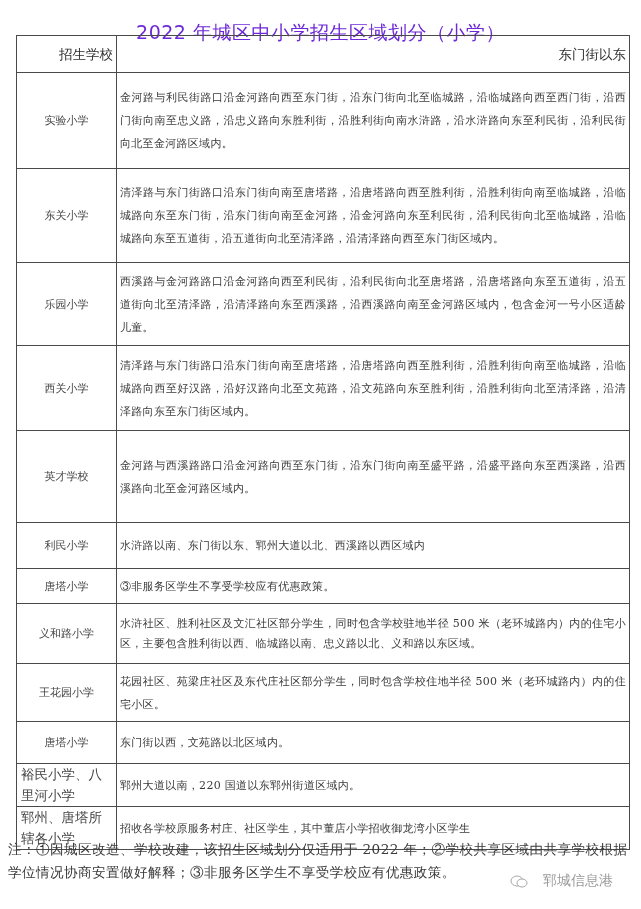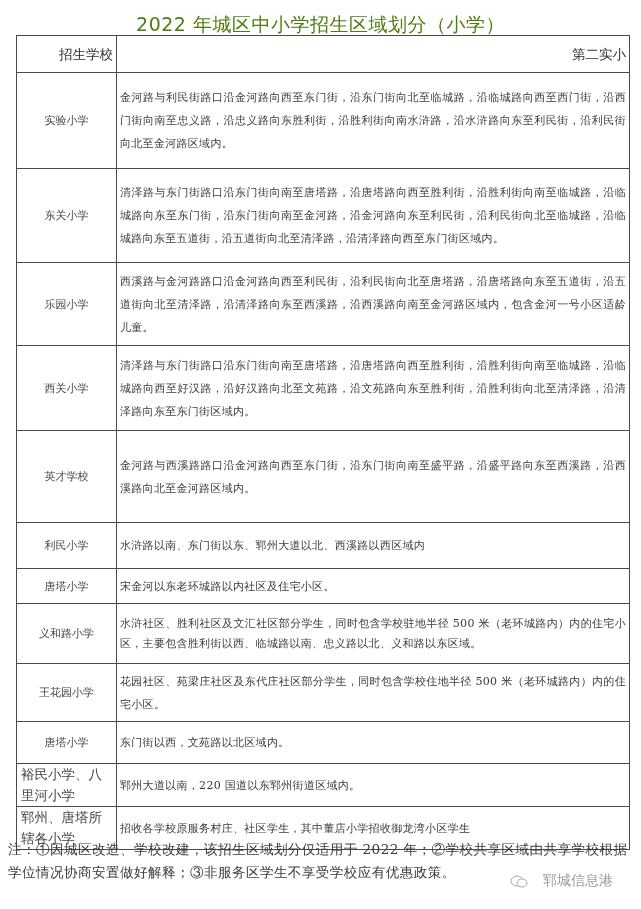--- a/index.html
+++ b/index.html
@@ -1,23 +1,23 @@
 <!DOCTYPE html>
 <html><head>
 <meta charset="utf-8">
 <style>
   html, body { margin: 0; padding: 0; }
   body {
     width: 641px; height: 909px; background: #ffffff; position: relative; overflow: hidden;
     font-family: "DejaVu Serif", "Liberation Serif", serif; color: #3a3a3a;
   }
   .title {
-    position: absolute; left: 0; top: 12px; width: 641px; text-align: center;
+    position: absolute; left: 0; top: 20px; width: 641px; text-align: center;
     font-family: "DejaVu Sans", "Liberation Sans", sans-serif;
-    font-size: 19px; color: #4d7c0f; letter-spacing: 0.5px;
+    font-size: 19px; color: #6d28d9; letter-spacing: 0.5px;
   }
   table.grid {
     position: absolute; left: 16px; top: 35px; width: 613px;
     border-collapse: collapse; table-layout: fixed;
   }
   table.grid td, table.grid th {
     border: 1.5px solid #4a4a4a; padding: 0 3px; vertical-align: middle;
     font-size: 11px; line-height: 23px; font-weight: normal;
   }
   table.grid th { text-align: right; font-family: "DejaVu Sans", "Liberation Sans", sans-serif; font-size: 13.5px; color: #2e2e2e; }
@@ -40,21 +40,21 @@
 <div class="title">2022 年城区中小学招生区域划分（小学）</div>
 
 <table class="grid">
   <colgroup>
       <col style="width:100px">
       <col style="width:513px">
     </colgroup>
   <tbody>
       <tr style="height:37px">
     <th>招生学校</th>
-    <th>第二实小</th>
+    <th>东门街以东</th>
   </tr>
   <tr style="height:96px">
     <td class="school">实验小学</td>
     <td class="scope">金河路与利民街路口沿金河路向西至东门街，沿东门街向北至临城路，沿临城路向西至西门街，沿西门街向南至忠义路，沿忠义路向东胜利街，沿胜利街向南水浒路，沿水浒路向东至利民街，沿利民街向北至金河路区域内。</td>
   </tr>
   <tr style="height:94px">
     <td class="school">东关小学</td>
     <td class="scope">清泽路与东门街路口沿东门街向南至唐塔路，沿唐塔路向西至胜利街，沿胜利街向南至临城路，沿临城路向东至东门街，沿东门街向南至金河路，沿金河路向东至利民街，沿利民街向北至临城路，沿临城路向东至五道街，沿五道街向北至清泽路，沿清泽路向西至东门街区域内。</td>
   </tr>
   <tr style="height:83px">
@@ -68,21 +68,21 @@
   <tr style="height:92px">
     <td class="school">英才学校</td>
     <td class="scope">金河路与西溪路路口沿金河路向西至东门街，沿东门街向南至盛平路，沿盛平路向东至西溪路，沿西溪路向北至金河路区域内。</td>
   </tr>
   <tr style="height:46px">
     <td class="school">利民小学</td>
     <td class="scope">水浒路以南、东门街以东、郓州大道以北、西溪路以西区域内</td>
   </tr>
   <tr style="height:35px">
     <td class="school">唐塔小学</td>
-    <td class="scope">宋金河以东老环城路以内社区及住宅小区。</td>
+    <td class="scope">③非服务区学生不享受学校应有优惠政策。</td>
   </tr>
   <tr style="height:60px">
     <td class="school">义和路小学</td>
     <td class="scope" style="line-height:20px">水浒社区、胜利社区及文汇社区部分学生，同时包含学校驻地半径 500 米（老环城路内）内的住宅小区，主要包含胜利街以西、临城路以南、忠义路以北、义和路以东区域。</td>
   </tr>
   <tr style="height:58px">
     <td class="school">王花园小学</td>
     <td class="scope">花园社区、苑梁庄社区及东代庄社区部分学生，同时包含学校住地半径 500 米（老环城路内）内的住宅小区。</td>
   </tr>
   <tr style="height:42px">

